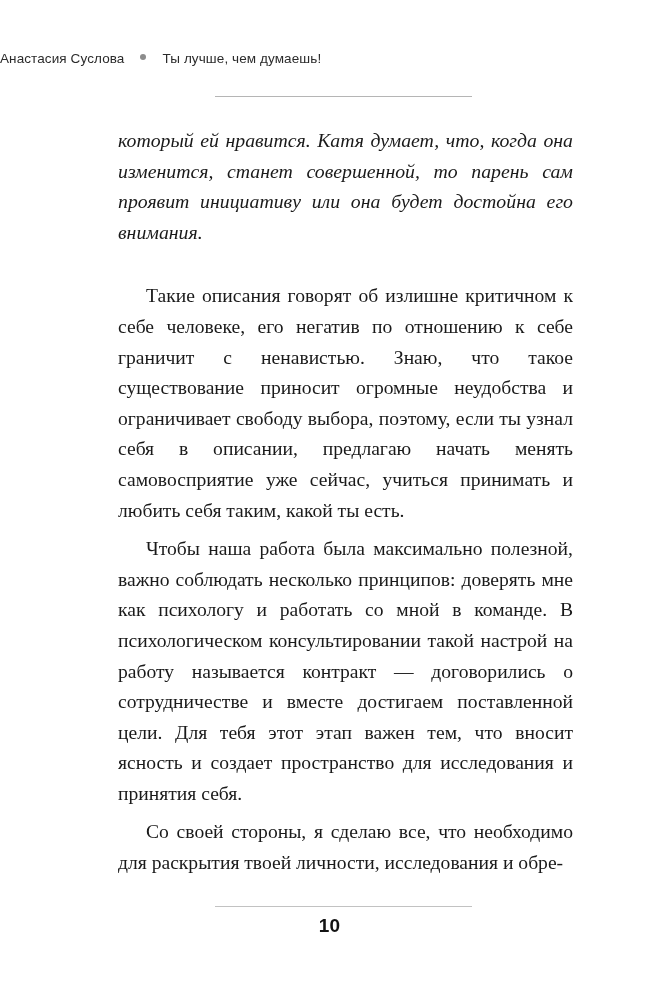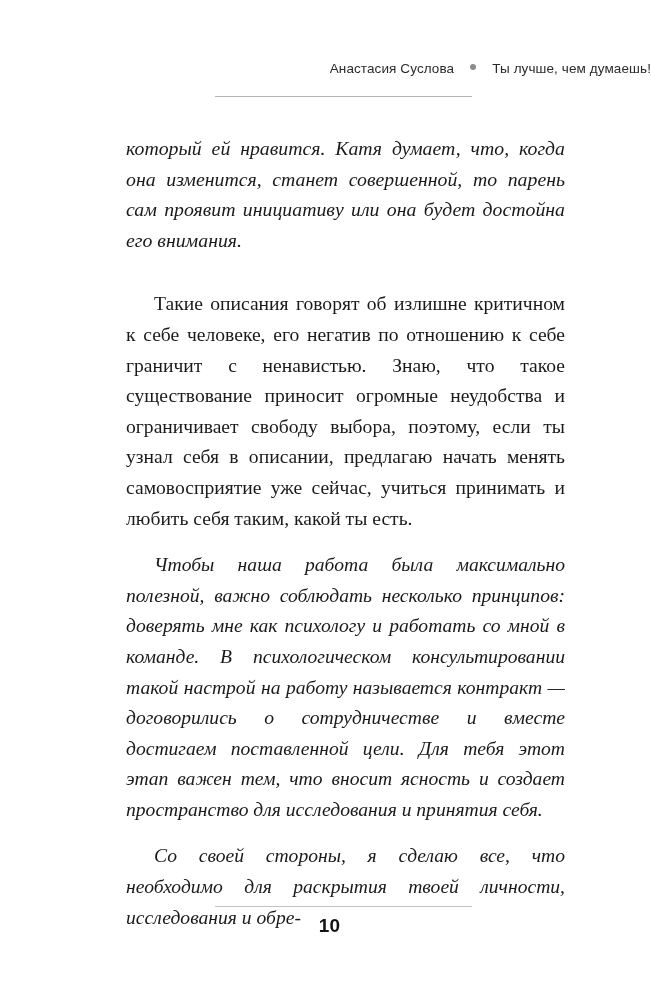--- a/index.html
+++ b/index.html
@@ -22,24 +22,24 @@
     inset: 0;
     width: 651px;
     height: 1000px;
     box-sizing: border-box;
     overflow: hidden;
   }
 
   
   .running-head {
     position: absolute;
-    top: 60px;
+    top: 50px;
     left: 0;
     width: 651px;
-    text-align: right;
+    text-align: left;
     font-family: "Liberation Sans", "DejaVu Sans", sans-serif;
     font-size: 13.5px;
     line-height: 18px;
     color: #2b2b2b;
     letter-spacing: 0.1px;
     white-space: nowrap;
   }
   .running-head .author { }
   .running-head .dot {
     display: inline-block;
@@ -65,39 +65,39 @@
 
   
   .textblock {
     position: absolute;
     left: 110px;
     top: 117px;
     width: 471px;
   }
 
   p {
-    margin: 16px;
+    margin: 8px;
     text-align: justify;
     text-justify: inter-word;
     font-size: 19.6px;
     line-height: 30.6px;
     text-indent: 28px;
     hyphens: manual;
   }
 
   .vignette p {
     font-style: italic;
     font-size: 19.8px;
     line-height: 30.6px;
   }
   .vignette .v1 { text-indent: 0; }
   .vignette .v2 { margin-top: 30px; }
 
   .body-copy { margin-top: 34px; }
-  .body-copy p + p { margin-top: 0; font-style: italic; }
+  .body-copy p + p { margin-top: 0; }
 
   
   .folio {
     position: absolute;
     top: 915px;
     left: 4px;
     width: 651px;
     text-align: center;
     font-family: "Liberation Sans", "DejaVu Sans", sans-serif;
     font-size: 19px;

